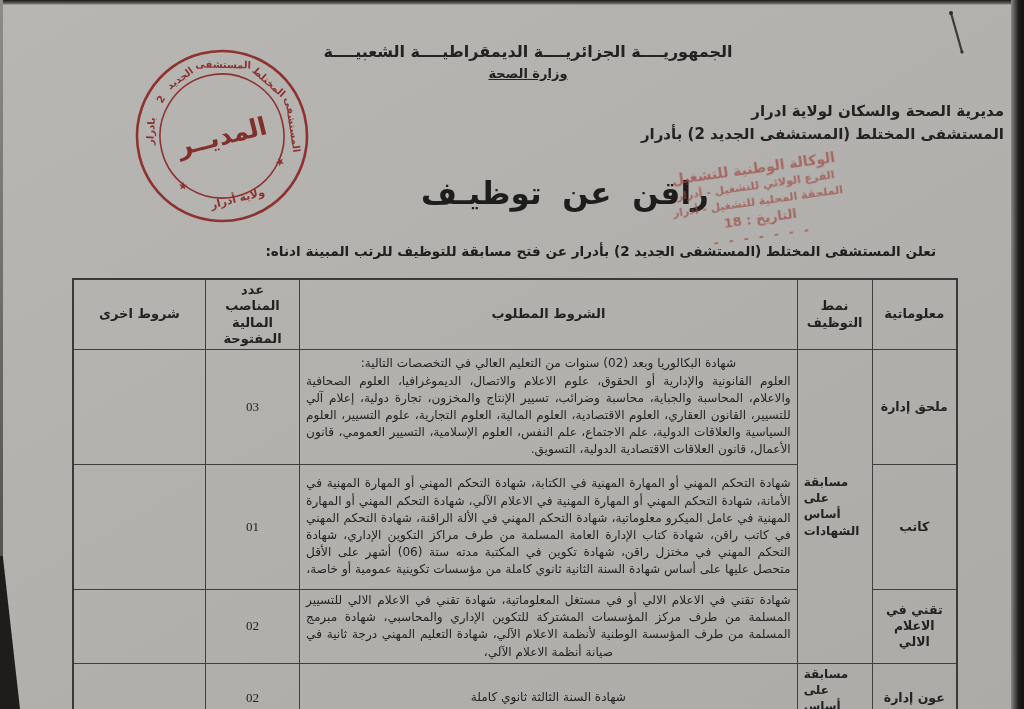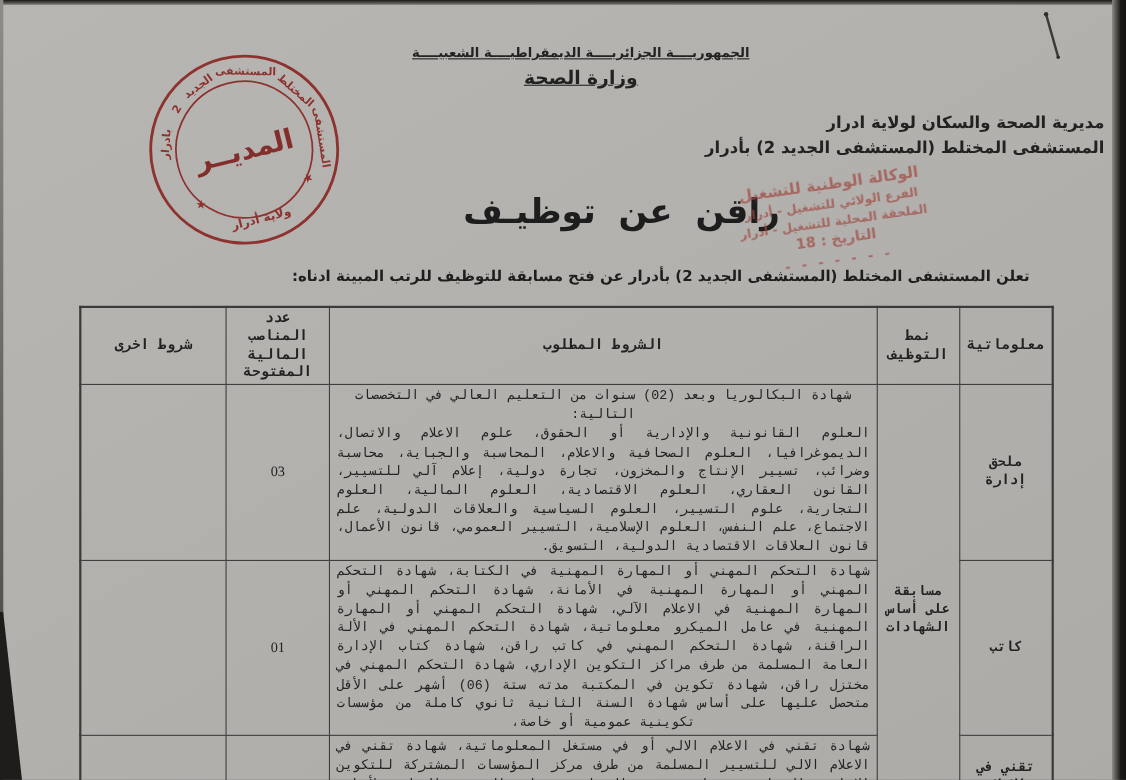--- a/index.html
+++ b/index.html
@@ -15,22 +15,22 @@
     background:linear-gradient(to right,#8a8884,#1b1a18 60%,#141311);}
   .edge-left{position:absolute;top:0;left:0;width:3px;height:709px;
     background:linear-gradient(to bottom,#8e8c89,#454340);}
   .edge-wedge{position:absolute;left:0;top:556px;width:20px;height:153px;background:#1e1d1b;
     clip-path:polygon(0 0,14% 0,100% 100%,0 100%);}
   .pen-mark{position:absolute;left:938px;top:6px;width:40px;height:60px;}
 
   
   .gov-header{position:absolute;top:40px;left:288px;width:480px;text-align:center;
     font-weight:bold;line-height:1.45;}
-  .gov-header .line1{font-size:12px;text-decoration:underline;}
-  .gov-header .line2{font-size:17px;text-decoration:underline;margin-top:2px;}
+  .gov-header .line1{font-size:16px;}
+  .gov-header .line2{font-size:13px;text-decoration:underline;margin-top:2px;}
   .org-block{position:absolute;top:100px;right:20px;text-align:right;font-weight:bold;
     font-size:15px;line-height:1.55;}
   .doc-title{position:absolute;top:175px;left:400px;width:330px;text-align:center;
     font-size:31px;font-weight:bold;letter-spacing:1px;word-spacing:10px;color:#1d1d1d;}
   .intro-line{position:absolute;top:243px;right:88px;font-size:13.6px;font-weight:bold;
     white-space:nowrap;color:#1e1e1e;}
 
   
   .stamp-director{position:absolute;left:132px;top:46px;width:180px;height:180px;
     transform:rotate(-14deg);opacity:.88;}
@@ -46,26 +46,26 @@
     line-height:1.45;}
   .stamp-agency .a1{font-size:14px;}
   .stamp-agency .a2,.stamp-agency .a3{font-size:11px;}
   .stamp-agency .a4{font-size:13px;letter-spacing:2px;}
   .stamp-agency .dash{font-size:12px;letter-spacing:3px;}
 
   
   .tbl-wrap{position:absolute;top:278px;left:66px;width:892px;}
   table{border-collapse:collapse;width:886px;table-layout:fixed;direction:rtl;
     border:2px solid #3a3a3a;}
-  th,td{border:1.3px solid #3f3f3f;vertical-align:middle;padding:2px 6px;overflow:hidden;font-family:Liberation Mono, monospace;}
+  th,td{border:1.3px solid #3f3f3f;vertical-align:middle;padding:2px 6px;overflow:hidden;}
   th{font-size:13px;font-weight:bold;text-align:center;height:36px;line-height:1.25;}
   .c-rank{width:84px;} .c-mode{width:74px;} .c-cond{width:492px;}
   .c-pos{width:93px;} .c-other{width:131px;}
   td.rank{font-size:12.5px;font-weight:bold;text-align:center;line-height:1.3;}
-  td.mode{font-size:12px;font-weight:bold;text-align:center;line-height:1.35;}
+  td.mode{font-size:12px;font-weight:bold;text-align:left;line-height:1.35;}
   td.pos{font-size:13px;text-align:center;font-family:Liberation Serif, serif;}
   td.cond{font-size:12.1px;line-height:1.42;color:#242424;}
   .cond-intro{text-align:center;}
   .cond-body{text-align:justify;}
   .center-last{text-align:justify;text-align-last:center;}
   .cond-center{text-align:center;}
   tr.r1 td{height:110px;} tr.r2 td{height:120px;} tr.r3 td{height:68px;} tr.r4 td{height:28px;}
 </style>
 </head>
 <body>

